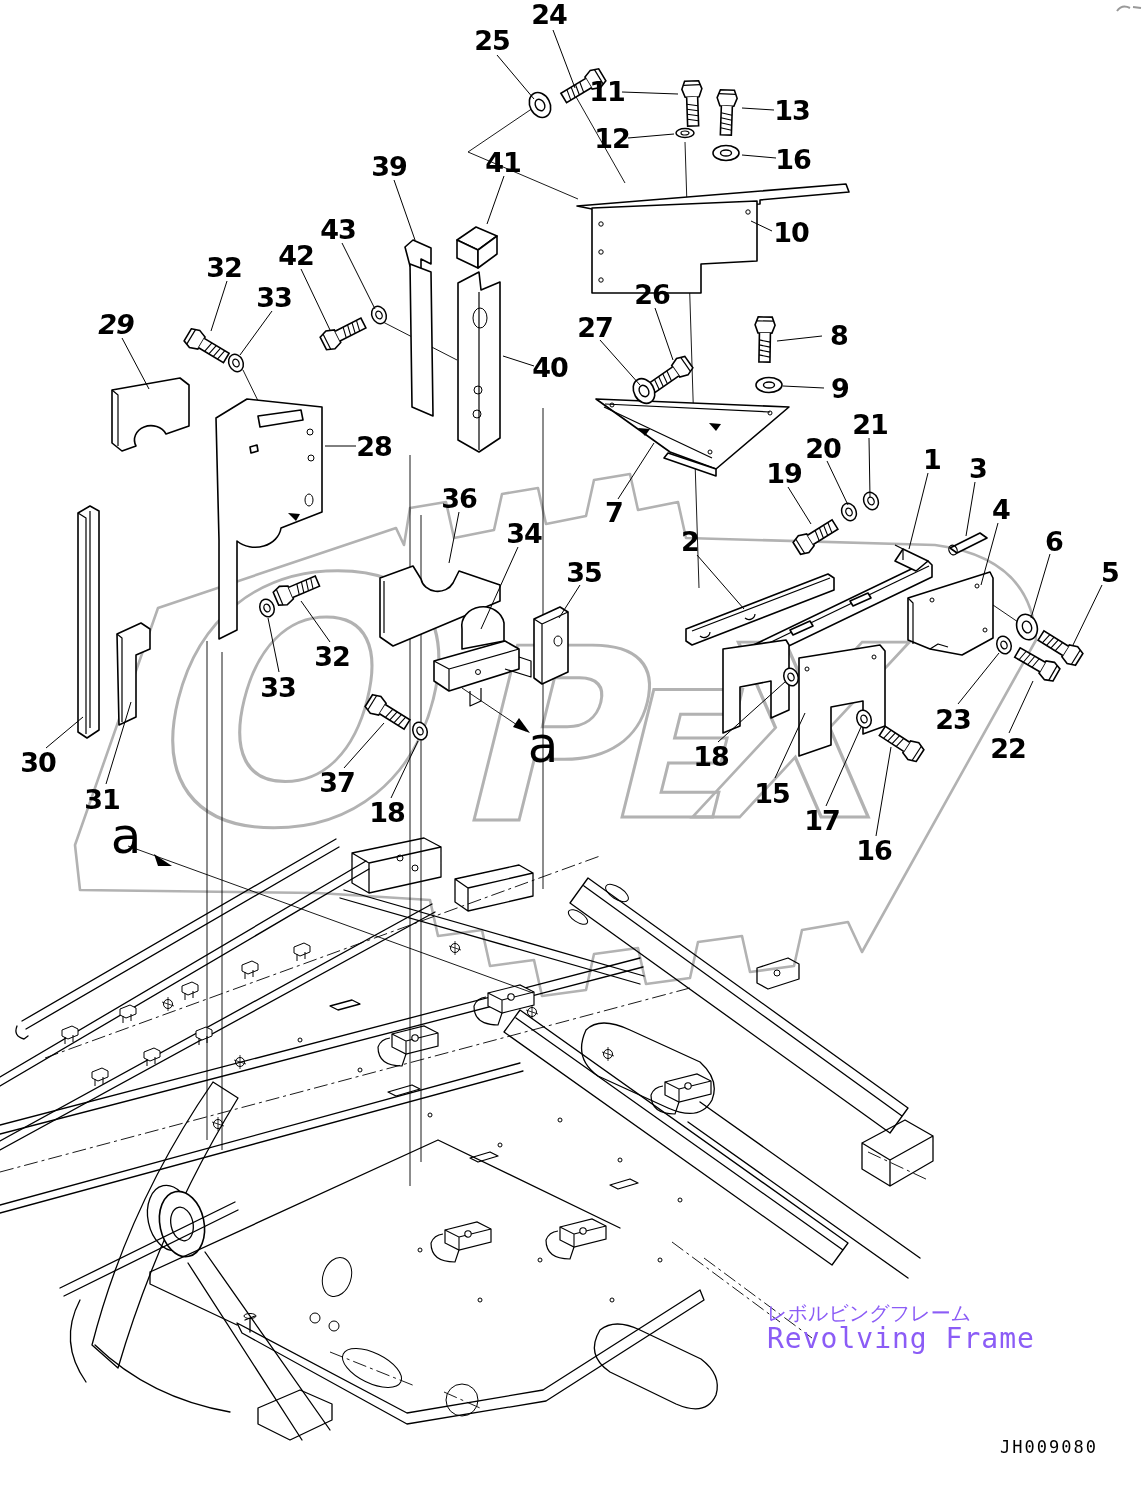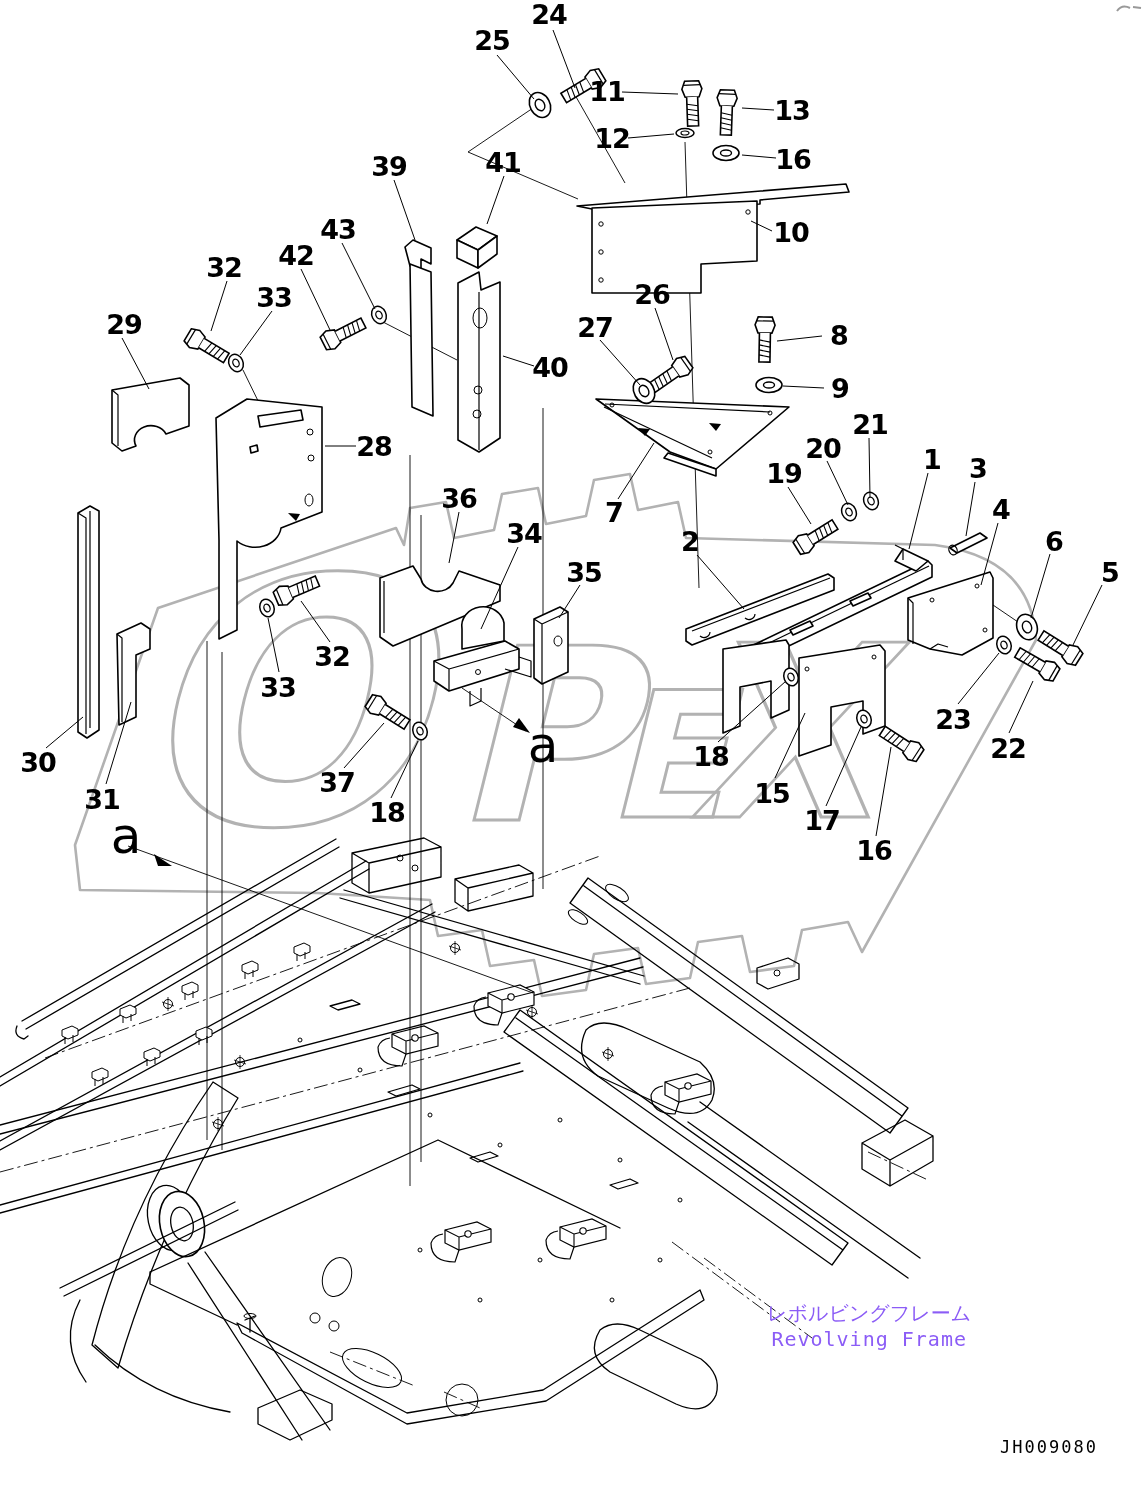--- a/index.html
+++ b/index.html
@@ -6,21 +6,21 @@
   .page{position:relative;width:1142px;height:1487px;background:#fff;overflow:hidden;
         font-family:"DejaVu Sans",sans-serif;}
   svg{position:absolute;left:0;top:0;}
   .callout{position:absolute;transform:translate(-50%,-50%);
            font:bold 27px/1 "DejaVu Sans",sans-serif;color:#000;letter-spacing:-1px;white-space:nowrap;}
   .view-label{position:absolute;transform:translate(-50%,-50%);
            font:400 50px/1 "DejaVu Sans",sans-serif;color:#000;}
   .title-block{position:absolute;left:767px;top:1300px;width:200px;text-align:right;
            font-family:"DejaVu Sans Mono",monospace;color:#8b5cf6;}
   .title-jp{font-size:20px;line-height:26px;letter-spacing:0px;white-space:nowrap;}
-  .title-en{font-size:20px;line-height:26px;letter-spacing:1px;white-space:nowrap;}
+  .title-en{font-size:28px;line-height:26px;letter-spacing:1px;white-space:nowrap;}
   .drawing-number{position:absolute;left:1000px;top:1439px;
            font:17px/1 "DejaVu Sans Mono",monospace;color:#000;letter-spacing:2px;}
   
   .ln{stroke:#000;stroke-width:1.3;fill:none;stroke-linecap:round;stroke-linejoin:round;}
   .pt{stroke:#000;stroke-width:1.6;fill:#fff;stroke-linejoin:round;}
   .pti{stroke:#000;stroke-width:1.2;fill:none;stroke-linejoin:round;}
   .leader{stroke:#000;stroke-width:1;fill:none;}
   .thin{stroke:#000;stroke-width:0.9;fill:none;}
   .dd{stroke:#000;stroke-width:0.9;fill:none;stroke-dasharray:14 4 3 4;}
   .dot{stroke:#000;stroke-width:1;fill:none;}
@@ -329,21 +329,21 @@
       <div class="callout" style="left: 612px; top: 138px;">12</div>
       <div class="callout" style="left: 792px; top: 110px;">13</div>
       <div class="callout" style="left: 793px; top: 159px;">16</div>
       <div class="callout" style="left: 791px; top: 232px;">10</div>
       <div class="callout" style="left: 389px; top: 166px;">39</div>
       <div class="callout" style="left: 503px; top: 162px;">41</div>
       <div class="callout" style="left: 338px; top: 229px;">43</div>
       <div class="callout" style="left: 296px; top: 255px;">42</div>
       <div class="callout" style="left: 224px; top: 267px;">32</div>
       <div class="callout" style="left: 274px; top: 297px;">33</div>
-      <div class="callout" style="left: 124px; top: 324px;">29</div>
+      <div class="callout" style="left: 116px; top: 324px; font-style: italic;">29</div>
       <div class="callout" style="left: 374px; top: 446px;">28</div>
       <div class="callout" style="left: 550px; top: 367px;">40</div>
       <div class="callout" style="left: 652px; top: 294px;">26</div>
       <div class="callout" style="left: 595px; top: 327px; text-align: right;">27</div>
       <div class="callout" style="left: 839px; top: 335px;">8</div>
       <div class="callout" style="left: 840px; top: 388px;">9</div>
       <div class="callout" style="left: 614px; top: 512px;">7</div>
       <div class="callout" style="left: 784px; top: 473px;">19</div>
       <div class="callout" style="left: 823px; top: 448px;">20</div>
       <div class="callout" style="left: 870px; top: 424px;">21</div>

